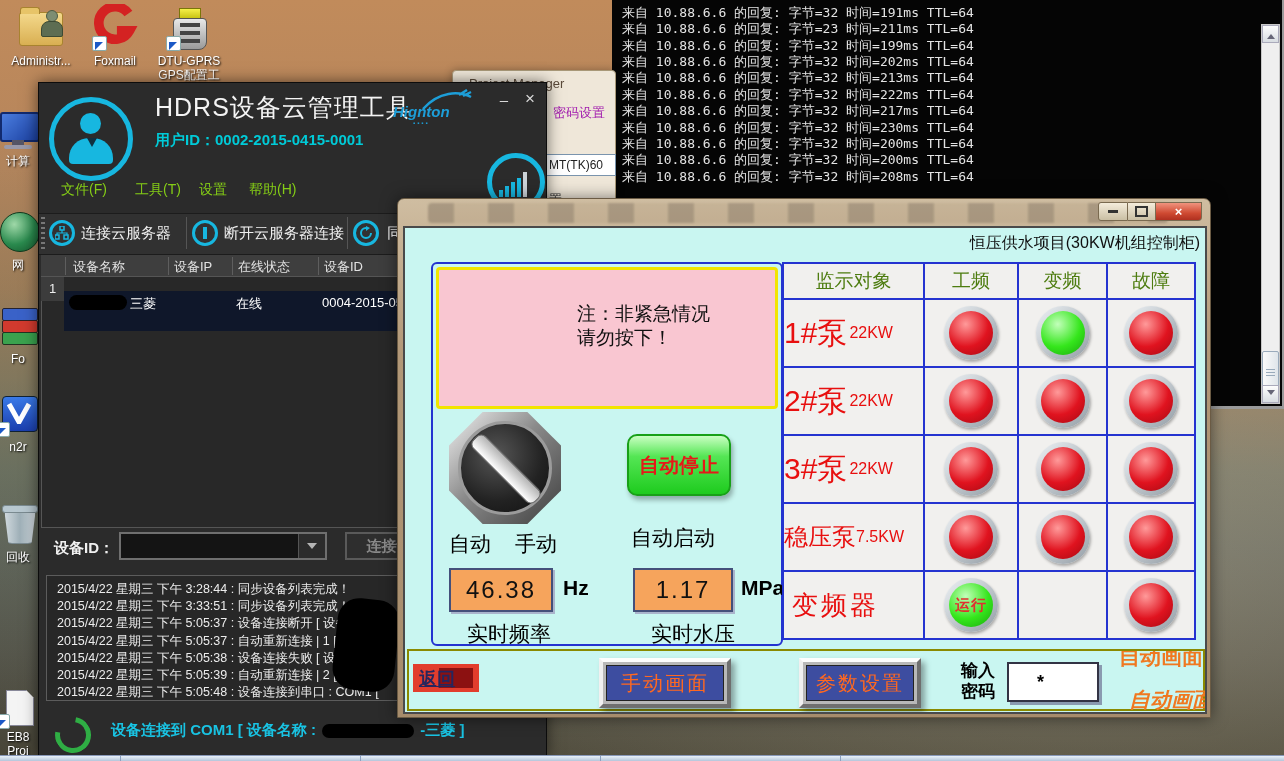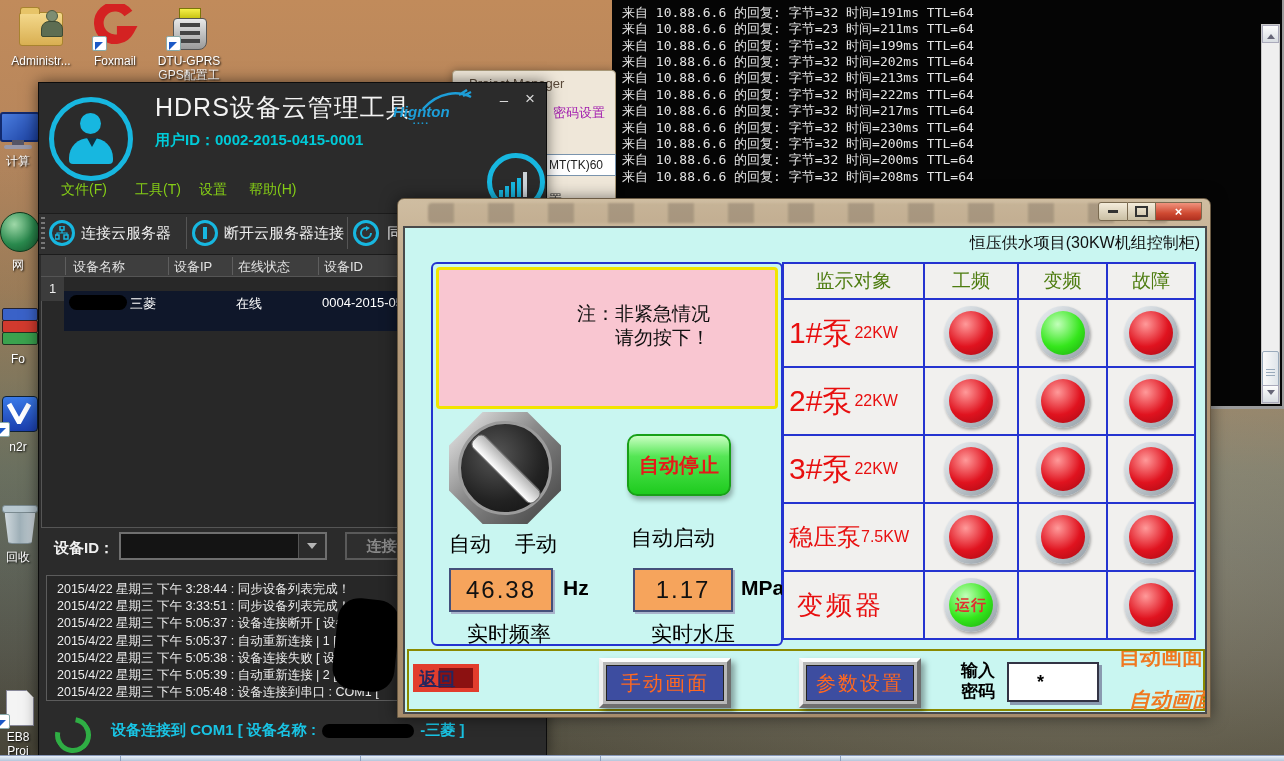--- a/index.html
+++ b/index.html
@@ -89,34 +89,34 @@
   .boxg{width:9px;height:7px;border:2px solid #333}
   .hmi-client{position:absolute;left:5px;top:27px;width:804px;height:488px;background:#c9f6f1;border:2px solid #4a4a4a;box-sizing:border-box;overflow:hidden}
   .dt{position:absolute;left:40px;top:7px;font-size:15px;white-space:pre}
   .dt-n{color:#3a3a3a}.dt-u{color:#9b3528}
   .prj{position:absolute;right:5px;top:5px;font-size:16px;color:#101010}
   .bluepanel{position:absolute;left:26px;top:34px;width:352px;height:384px;border:2px solid #2433d0;border-radius:6px;box-sizing:border-box}
   .pink{position:absolute;left:31px;top:39px;width:342px;height:142px;background:#f9c6d1;border:3px solid #f2e400;border-radius:4px;box-sizing:border-box}
   .estop{position:absolute;left:50px;top:66px;width:112px;height:66px;border:6px solid;border-color:#fafafa #8f8f8f #7f7f7f #eee;background:#cfcfcf;box-shadow:3px 4px 5px rgba(0,0,0,.35);box-sizing:border-box;cursor:pointer}
   .estop .in{position:absolute;inset:1px;background:linear-gradient(165deg,#b0485e,#8e2d42);border:1px solid #5f1d2c;color:#ffe81e;font-size:24px;font-weight:bold;display:flex;align-items:center;justify-content:center;letter-spacing:4px}
   .note{position:absolute;left:172px;top:74px;font-size:19px;color:#101010;line-height:24px}
-  .note .l2{margin-left:38px}
+  .note .l2{}
   .knob{position:absolute;left:44px;top:184px;width:112px;height:112px;clip-path:polygon(30% 0,70% 0,100% 30%,100% 70%,70% 100%,30% 100%,0 70%,0 30%);background:linear-gradient(135deg,#f2f2f2,#8a8a8a 45%,#3f3f3f);cursor:pointer}
   .knob .face{position:absolute;inset:9px;border-radius:50%;background:radial-gradient(circle at 40% 35%,#565656,#222 60%,#101010);border:3px solid #9b9b9b;box-sizing:border-box}
   .knob .handle{position:absolute;left:48px;top:13px;width:16px;height:86px;background:linear-gradient(90deg,#fff,#b3b3b3);border:1px solid #6f6f6f;border-radius:7px;transform:rotate(-45deg)}
   .klab{position:absolute;top:302px;font-size:21px;color:#000}
   .gbtn{position:absolute;left:222px;top:206px;width:104px;height:62px;border-radius:10px;border:2px solid #18a018;background:linear-gradient(180deg,#c9ffc2 0%,#55e655 35%,#1ecb1e 100%);color:#e61818;font-size:20px;font-weight:bold;display:flex;align-items:center;justify-content:center;box-shadow:2px 4px 5px rgba(0,0,0,.3);cursor:pointer;box-sizing:border-box}
   .glab{position:absolute;left:226px;top:296px;font-size:21px;color:#000}
   .vbox{position:absolute;width:104px;height:44px;background:#f6a45c;border:2px solid #44507a;box-shadow:2px 2px 0 #aab4cc;color:#111;font-size:24px;display:flex;align-items:center;justify-content:center;letter-spacing:2px;box-sizing:border-box}
   .vunit{position:absolute;font-size:21px;font-weight:bold;color:#000}
   .vcap{position:absolute;font-size:21px;color:#000}
   .mon{position:absolute;left:377px;top:34px;display:grid;grid-template-columns:139px 92px 87px 86px;grid-template-rows:34px repeat(5,66px);background:#2433d0;gap:2px;border:2px solid #2433d0}
   .mcell{background:#f1f0ee;display:flex;align-items:center;justify-content:center}
   .mhead{font-size:19px;color:#4d7c0f}
-  .mname{justify-content:flex-start;padding-left:5px}
+  .mname{justify-content:flex-start;}
   .pname{color:#e80f0f;white-space:nowrap}
   .pn-lg{font-size:30px}.pn-md{font-size:24px}.pn-if{font-size:26px;letter-spacing:3px;padding-left:8px}
   .ppow{color:#e80f0f;font-size:16px;margin-left:2px}
   .lamp{width:54px;height:54px;border-radius:50%;position:relative;background:linear-gradient(135deg,#eef2f5,#939da5);box-shadow:1px 2px 3px rgba(0,0,0,.3)}
   .lamp::after{content:"";position:absolute;inset:5px;border-radius:50%}
   .lamp-red::after{background:radial-gradient(circle at 38% 30%,#ff9a9a,#e0131f 55%,#a50812)}
   .lamp-green::after{background:radial-gradient(circle at 38% 30%,#c2ffba,#35e61c 55%,#17a80d)}
   .lamp-run::after{background:radial-gradient(circle at 38% 30%,#c2ffba,#35e61c 55%,#17a80d)}
   .lamp-run{display:flex;align-items:center;justify-content:center}
   .lamp-run .runt{position:relative;z-index:1;color:#e03030;font-size:15px;font-weight:bold;letter-spacing:1px}

